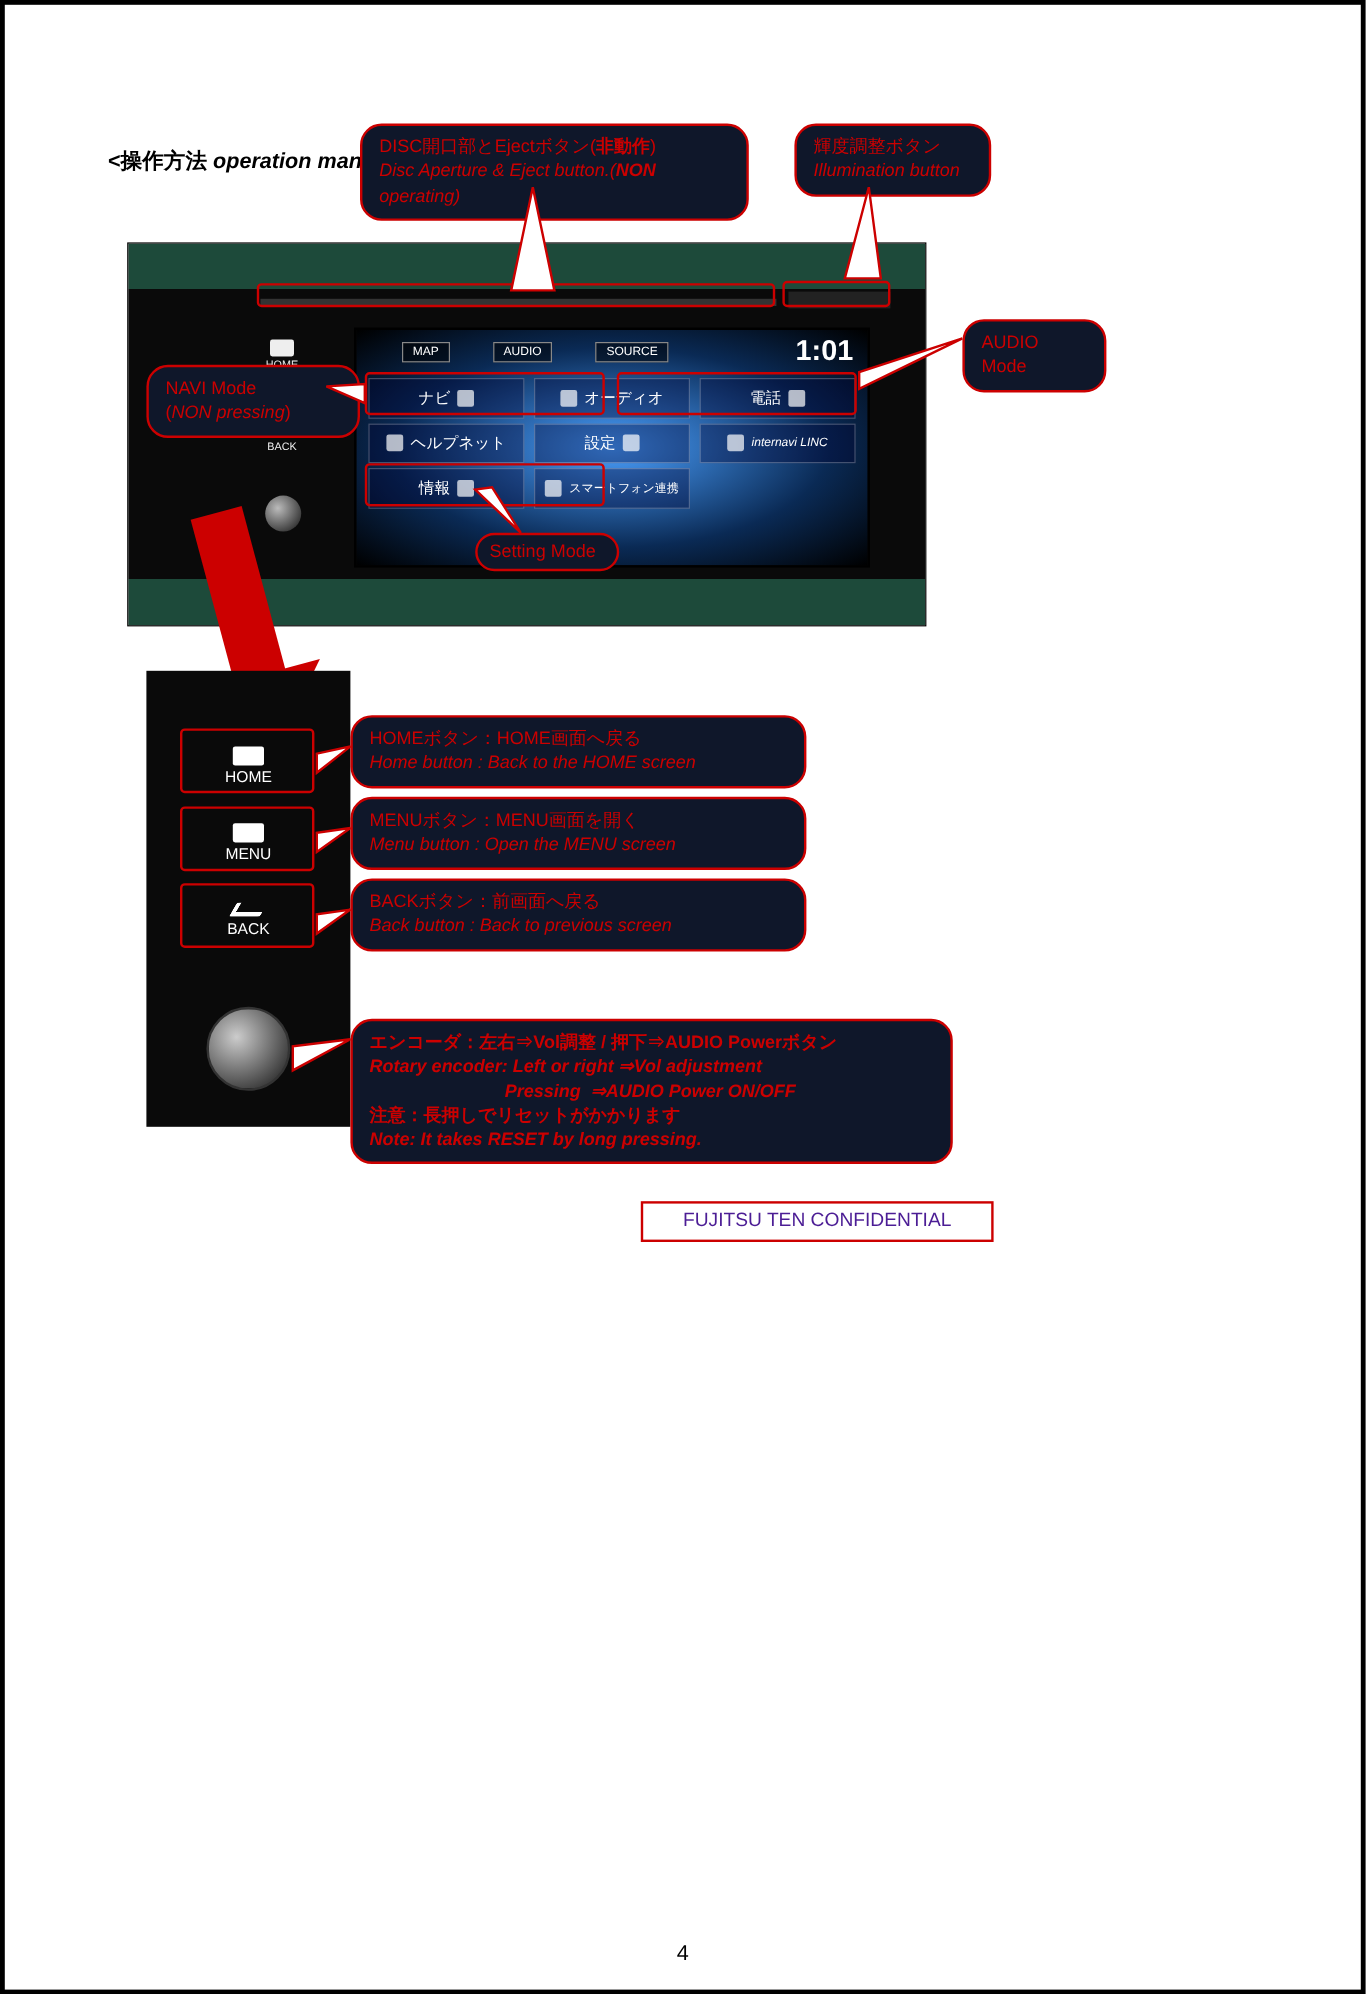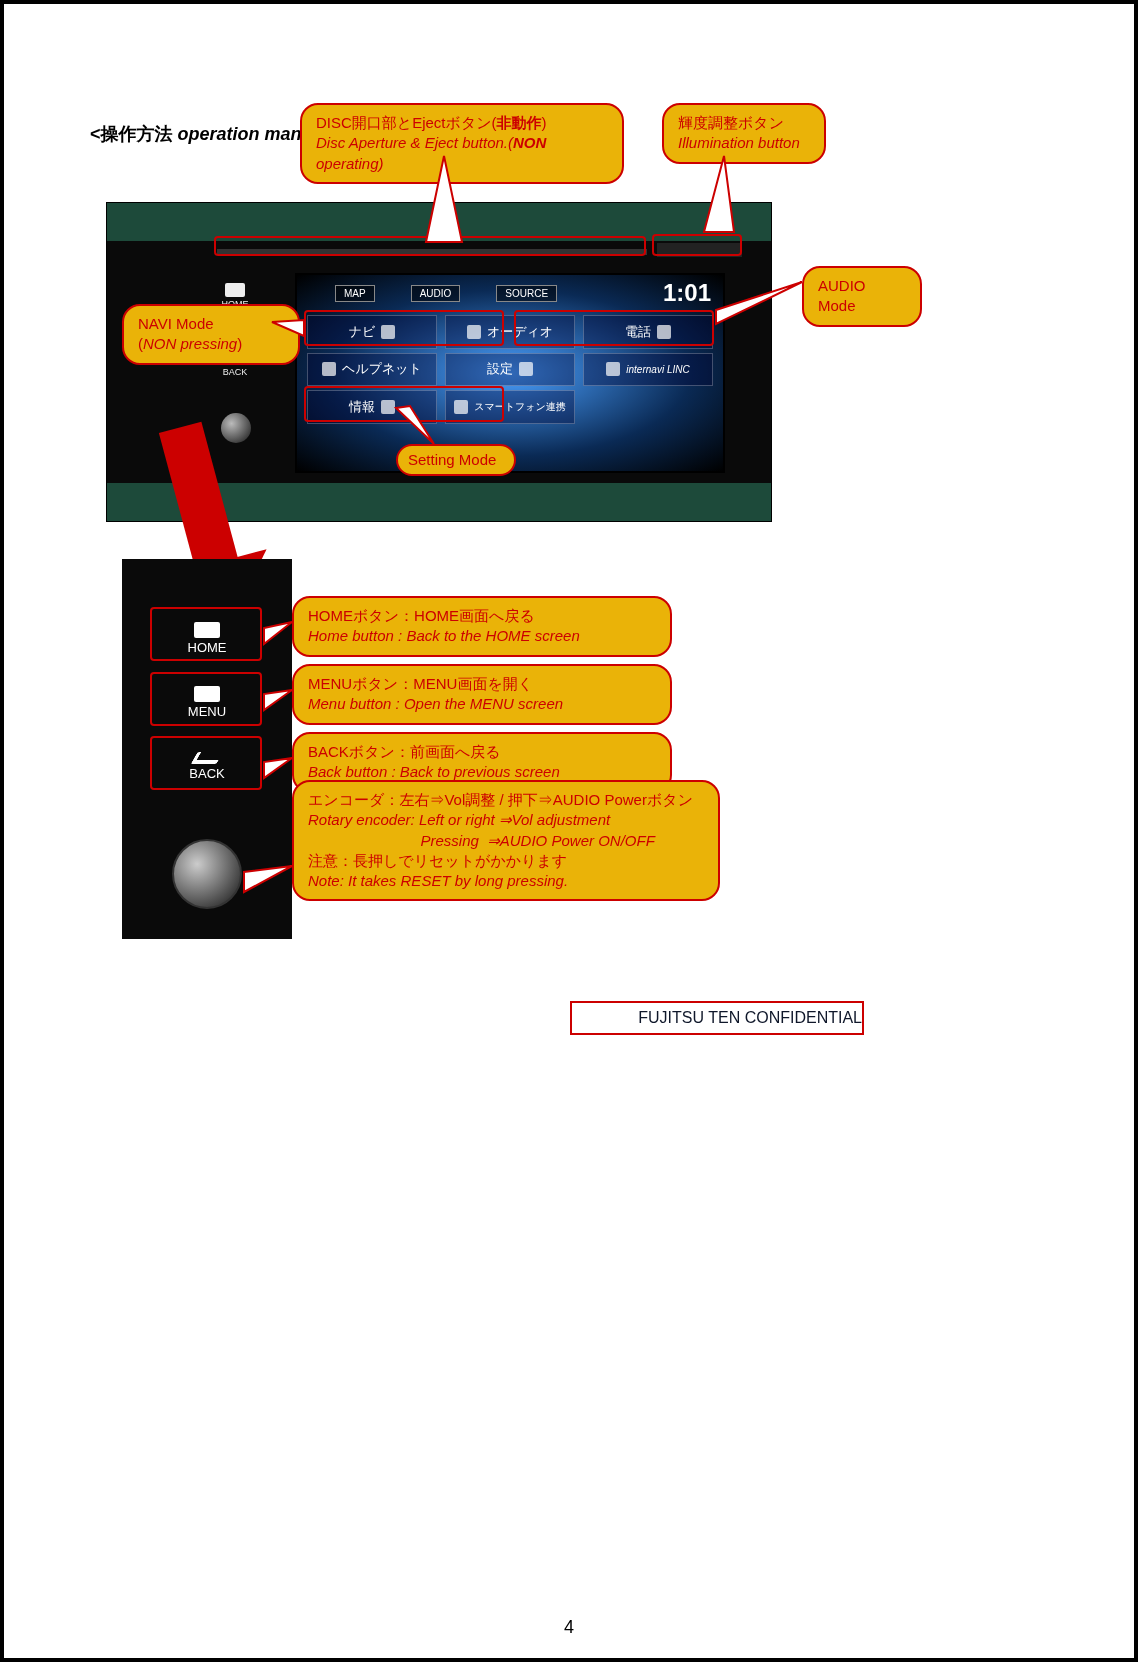--- a/index.html
+++ b/index.html
@@ -14,21 +14,21 @@
     position: absolute; left: 86px; top: 118px;
     font-size: 18px; font-weight: bold;
   }
   .section-title .en { font-style: italic; }
 
   
   .callout {
     position: absolute;
     border: 2px solid #c00;
     border-radius: 18px;
-    background: #eab308;
+    background: #0f172a;
     padding: 8px 14px;
     font-size: 15px; line-height: 1.35;
     color: #c00;
   }
   .callout .en { font-style: italic; display: block; }
   .callout .bold { font-weight: bold; }
 
   .red-frame {
     position: absolute;
     border: 2px solid #c00;
@@ -108,24 +108,24 @@
   }
   .phys-btn .pi { width: 26px; height: 16px; background: #fff; border-radius: 2px; }
   .phys-btn.back .pi { width: 26px; height: 12px; background: none; border-bottom: 4px solid #fff; border-left: 4px solid #fff; transform: skewX(-30deg); }
   .photo2 .knob {
     position: absolute; left: 50px; top: 280px; width: 70px; height: 70px;
     border-radius: 50%; background: radial-gradient(circle at 35% 35%, #ccc, #111);
     border: 2px solid #333;
   }
 
   .confidential {
-    position: absolute; left: 566px; top: 997px; width: 294px; height: 34px;
+    position: absolute; left: 530px; top: 997px; width: 294px; height: 34px;
     border: 2px solid #c00;
-    color: #0f172a; font-size: 16px;
-    display: flex; align-items: center; justify-content: flex-end;
+    color: #4c1d95; font-size: 16px;
+    display: flex; align-items: center; justify-content: center;
   }
 
   .page-num {
     position: absolute; bottom: 20px; left: 0; right: 0;
     text-align: center; font-size: 18px; color: #000;
   }
 
   
   .big-arrow {
     position: absolute; left: 142px; top: 420px; width: 120px; height: 200px;
@@ -271,21 +271,21 @@
     <span class="en">Home button : Back to the HOME screen</span>
   </div>
   <div class="callout" style="left:288px; top:660px; width:380px;">
     <span>MENUボタン：MENU画面を開く</span>
     <span class="en">Menu button : Open the MENU screen</span>
   </div>
   <div class="callout" style="left:288px; top:728px; width:380px;">
     <span>BACKボタン：前画面へ戻る</span>
     <span class="en">Back button : Back to previous screen</span>
   </div>
-  <div class="callout" style="left:288px; top:776px; width:428px;">
+  <div class="callout" style="left:288px; top:845px; width:502px;font-weight:bold;">
     <span>エンコーダ：左右⇒Vol調整  /  押下⇒AUDIO Powerボタン</span>
     <span class="en">Rotary encoder: Left or right  ⇒Vol adjustment</span>
     <span class="en" style="white-space:pre">                           Pressing  ⇒AUDIO Power ON/OFF</span>
     <span style="display:block">注意：長押しでリセットがかかります</span>
     <span class="en">Note: It takes RESET by long pressing.</span>
   </div>
 
   <div class="confidential">
     <span>FUJITSU TEN CONFIDENTIAL</span>
   </div>

